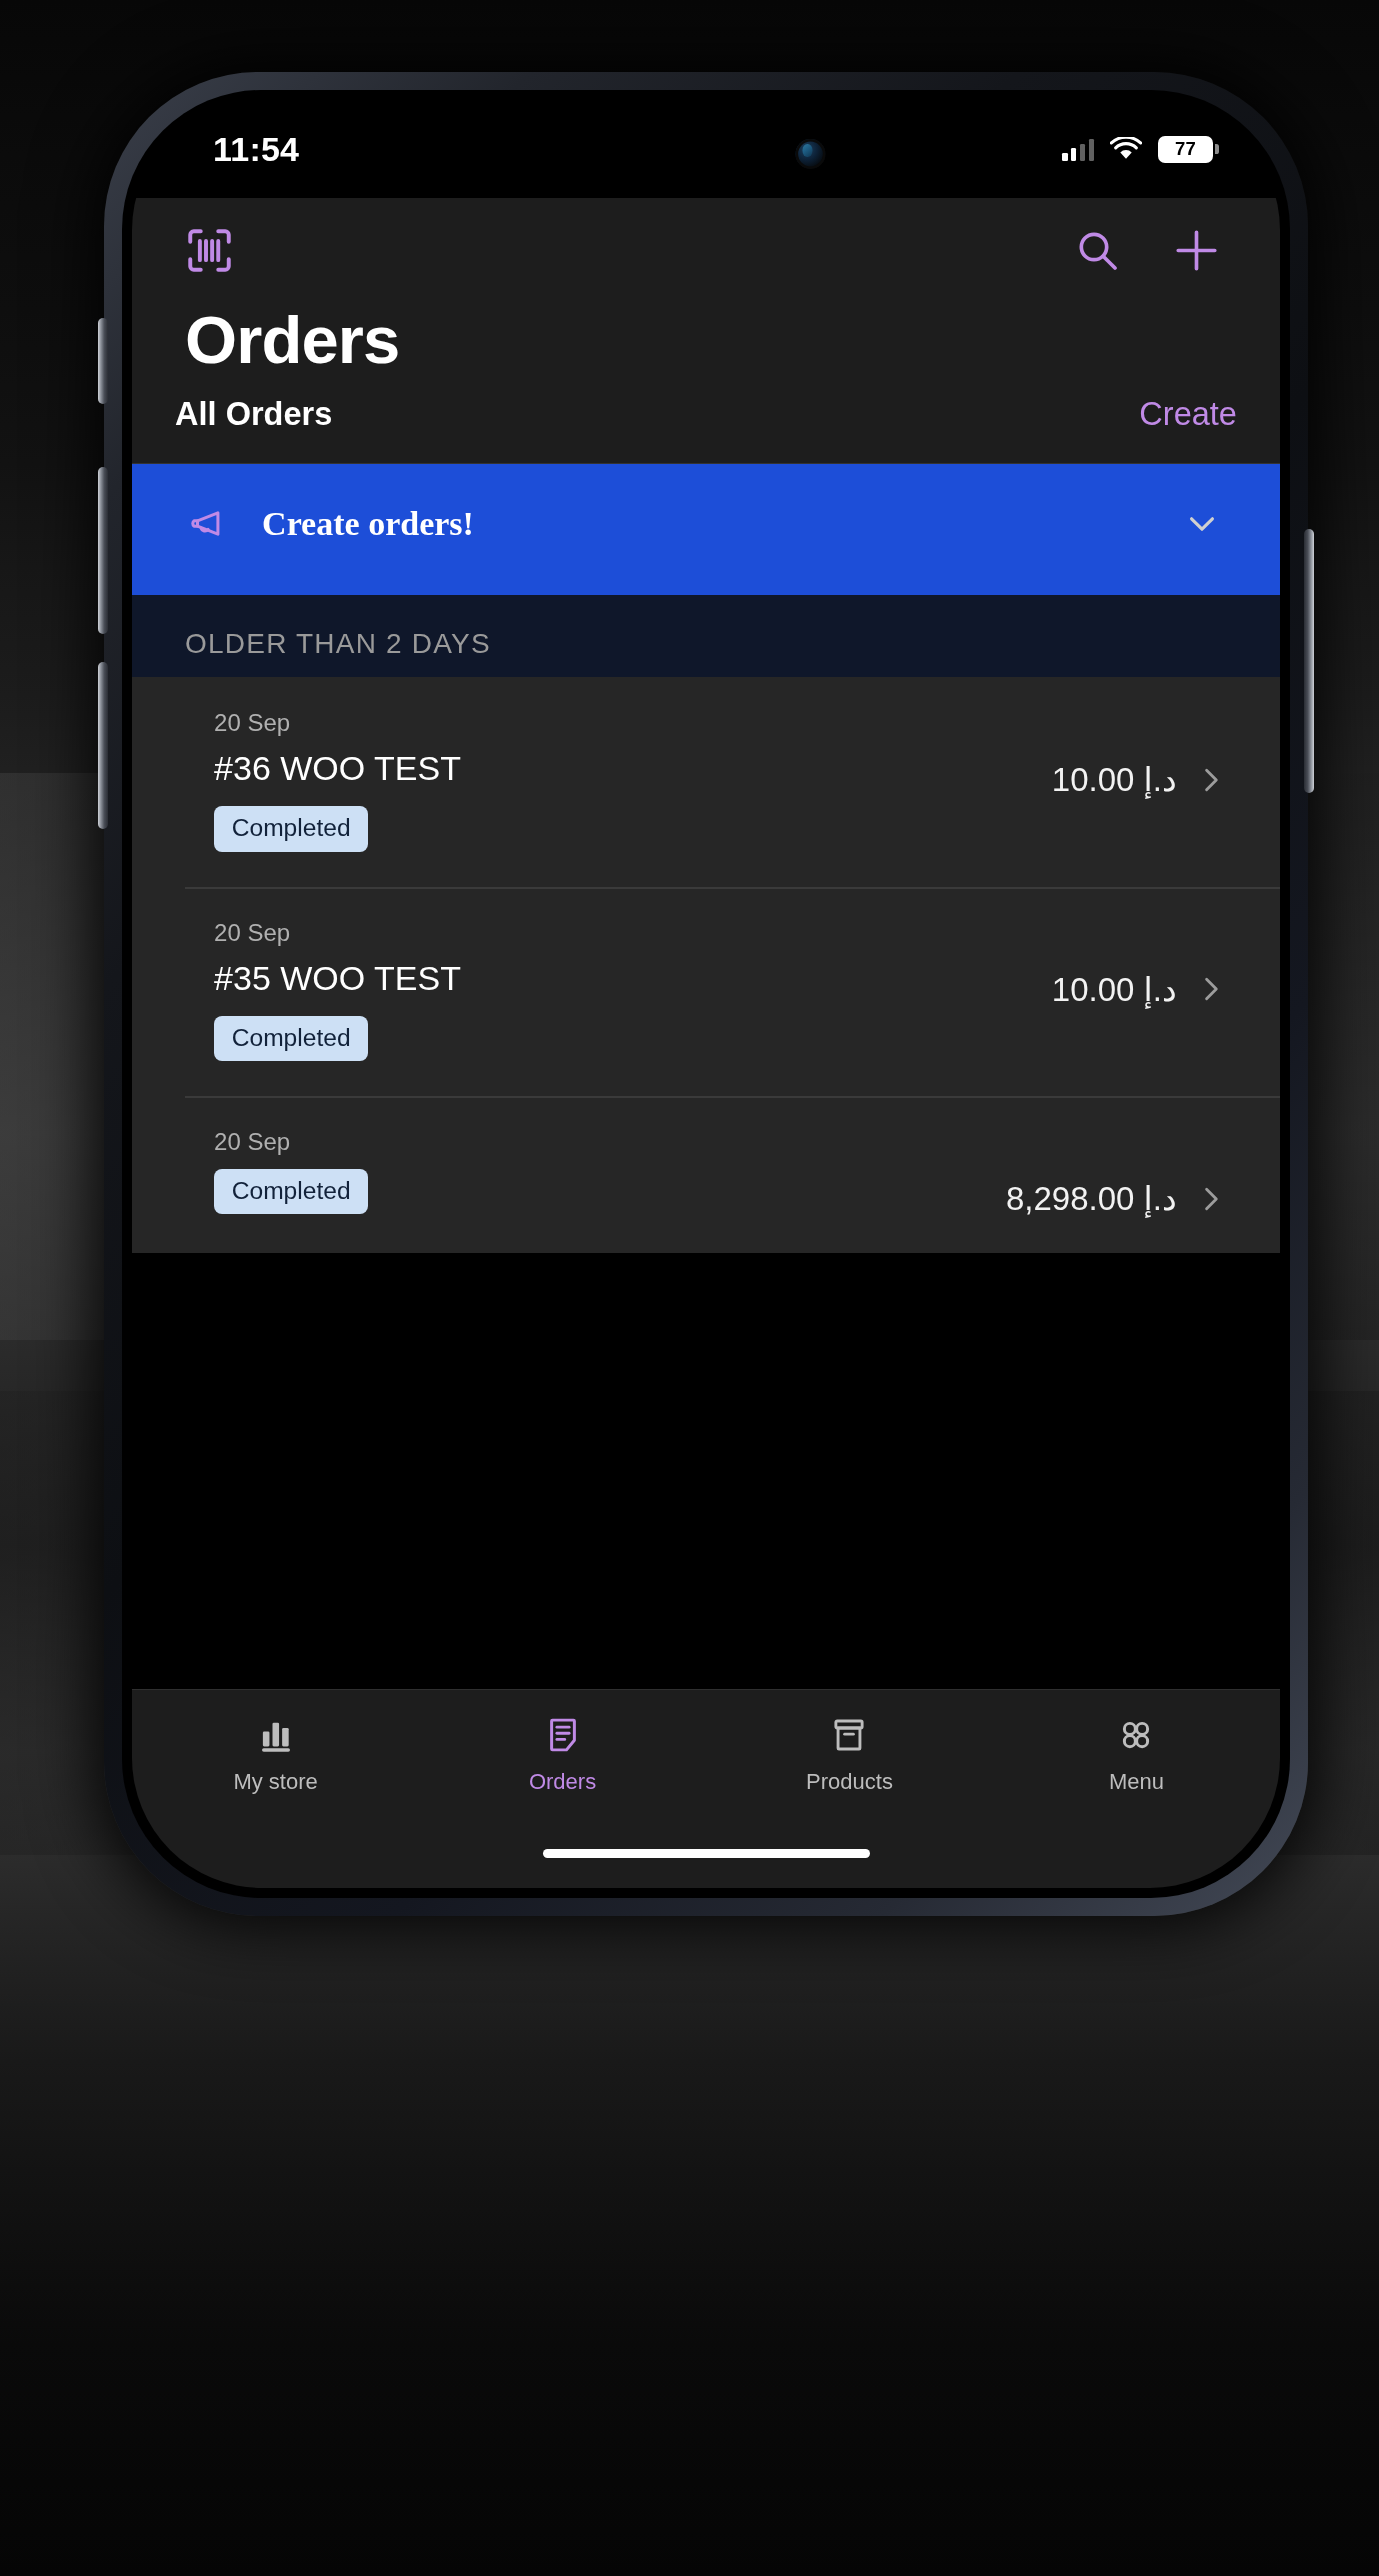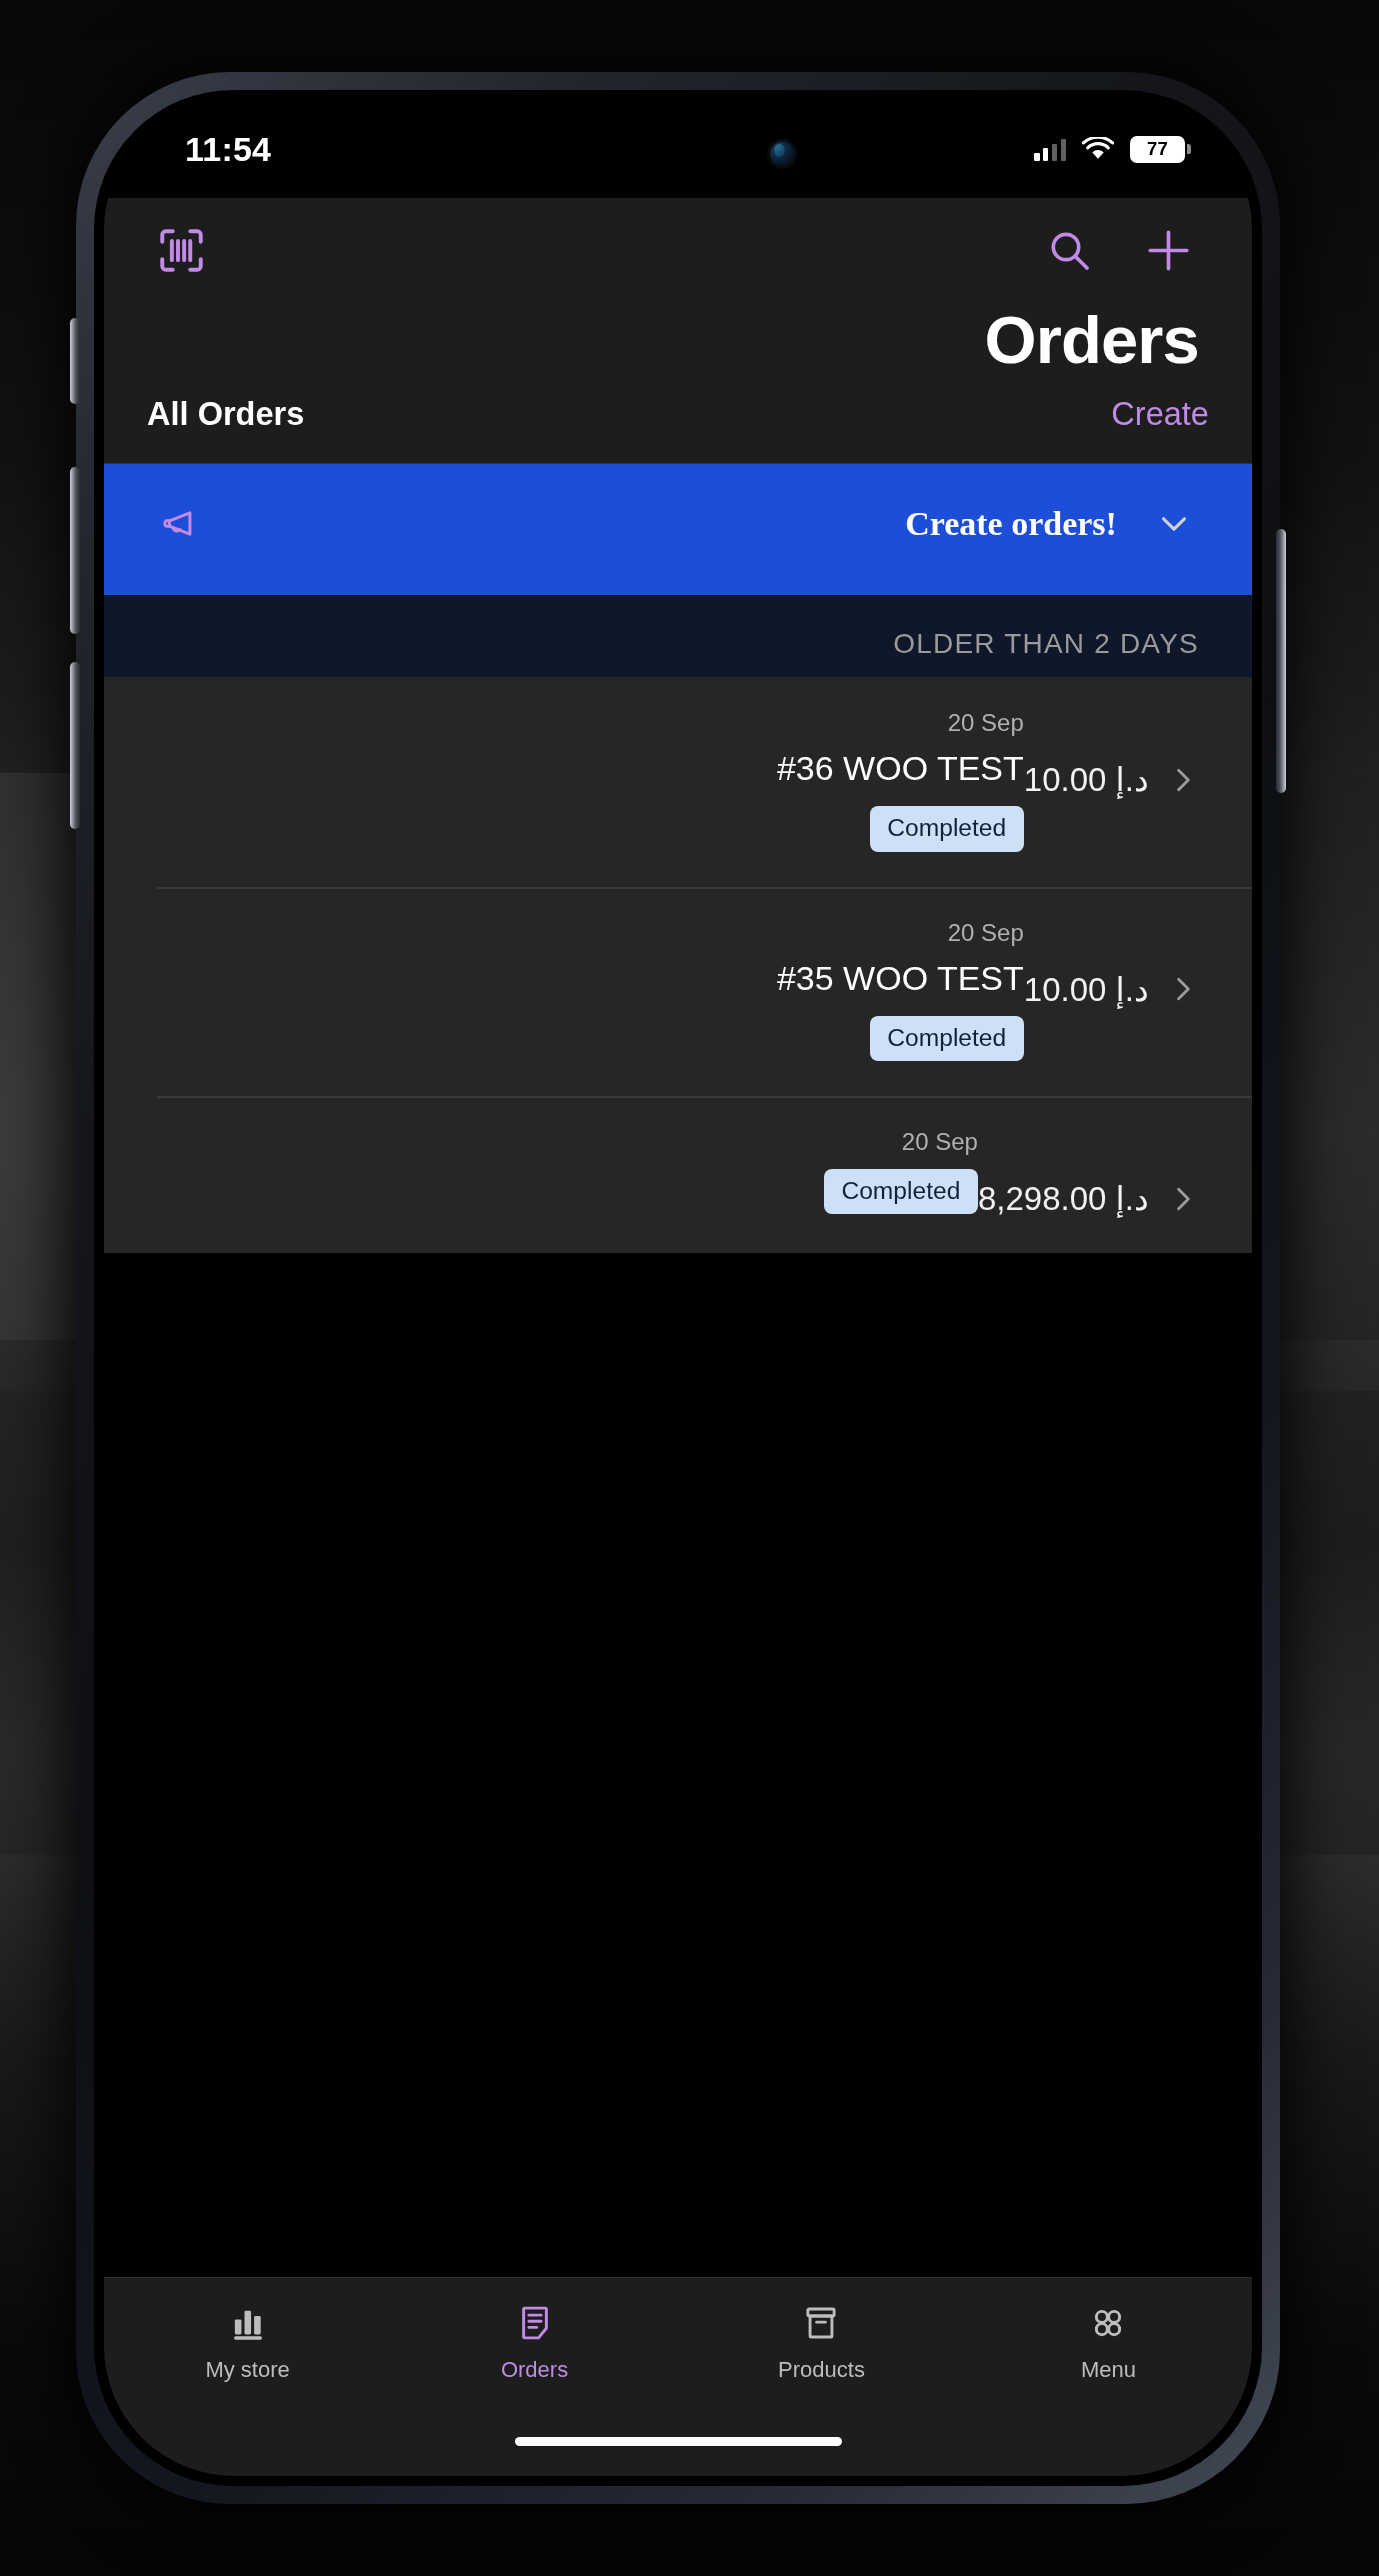--- a/index.html
+++ b/index.html
@@ -25,26 +25,25 @@
     opacity:.55;
   }
   #backdrop::after{
     content:""; position:absolute; left:0; right:0; top:54%; height:18%;
     background:linear-gradient(90deg,#202020 0%,#2a2a2a 30%,#303030 55%,#272727 80%,#1b1b1b 100%);
     opacity:.5;
   }
 
   
   #phone{
-    position:absolute; left:76px; top:72px; width:1204px; height:2432px;
+    position:absolute; left:104px; top:72px; width:1204px; height:1844px;
     border-radius:154px;
     background:linear-gradient(135deg,#3a3f4a 0%,#22252c 14%,#14161b 30%,#0d0f13 50%,#141720 70%,#262a34 86%,#434956 100%);
     padding:17.6px;
     box-shadow:0 0 62px 12.3px rgba(0,0,0,.85);
-    text-align:right;
   }
   #phone-inner{
     width:100%; height:100%;
     border-radius:139px;
     background:#000;
     padding:10.5px;
     position:relative;
   }
   #screen{
     width:100%; height:100%;
@@ -148,21 +147,21 @@
   
   #section-header{
     background:#0f172a; padding:33px 53px 17.6px;
     color:#9a9a9a; font-size:28px; letter-spacing:1.2px;
   }
 
   
   #orders-card{ background:#262626; margin:0; }
   .order-row{
     position:relative;
-    padding:32px 54px 35px 25px;
+    padding:32px 54px 35px 82px;
     display:flex; align-items:flex-start;
   }
   .order-row + .order-row::before{
     content:""; position:absolute; left:53px; right:0; top:0;
     height:1.8px; background:#3a3a3a;
   }
   .order-left{ flex:1; }
   .order-date{ color:#b0b0b0; font-size:24px; margin-bottom:12.3px; }
   .order-name{ color:#fff; font-size:34px; font-weight:400; margin-bottom:17.6px; }
   .badge{

